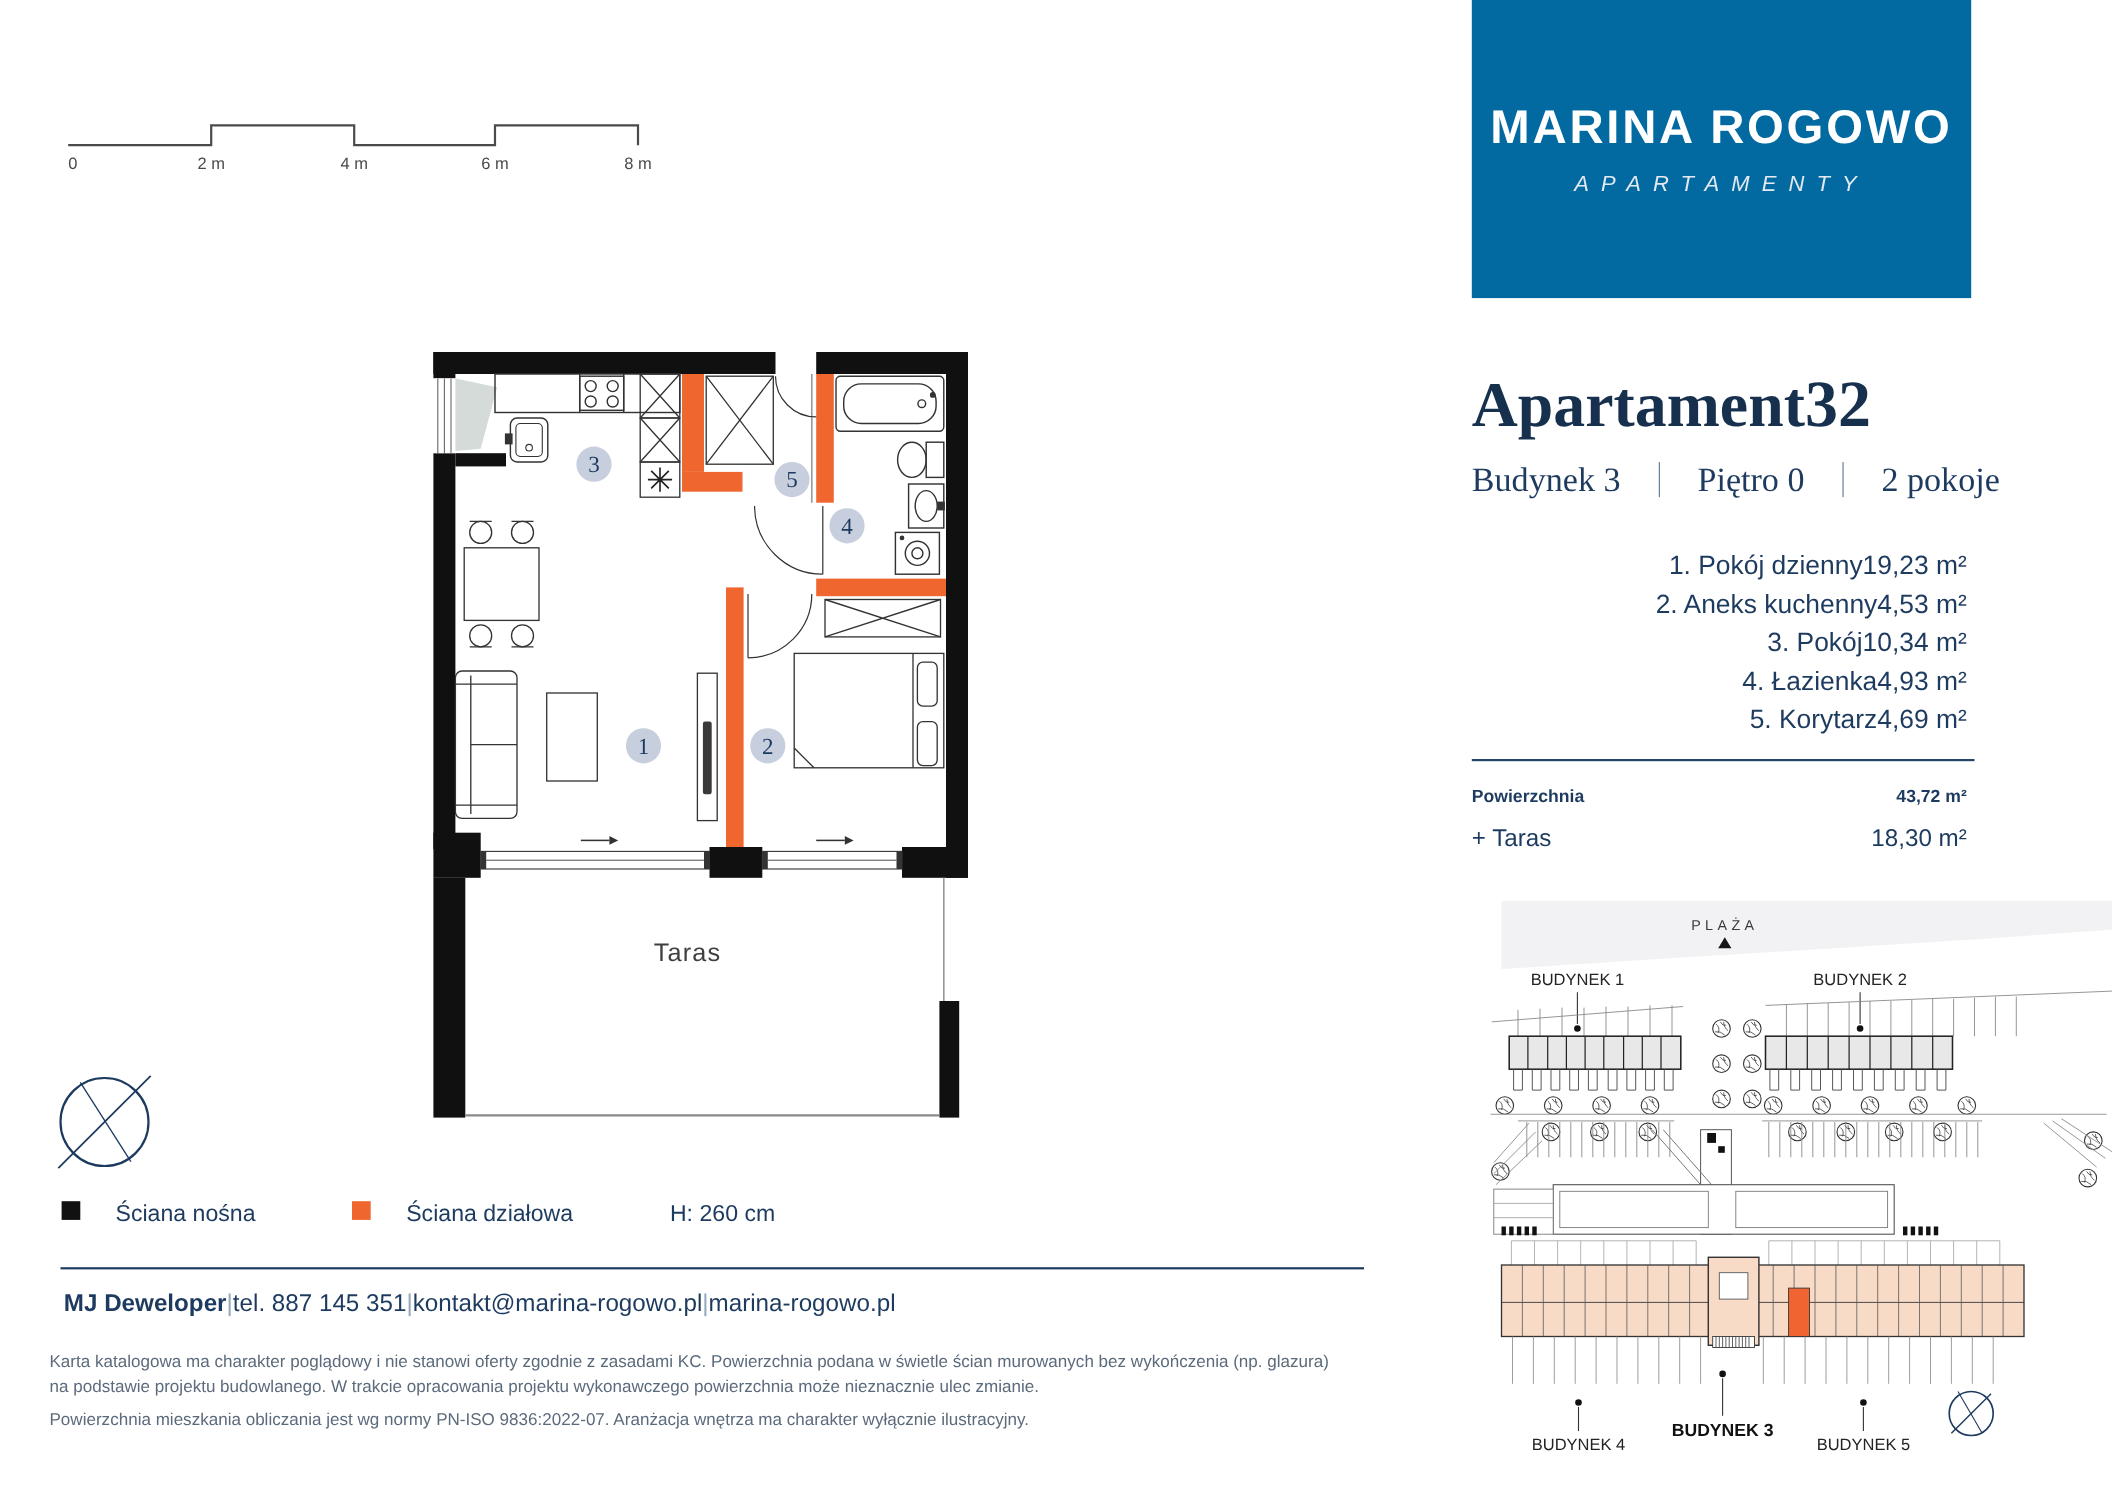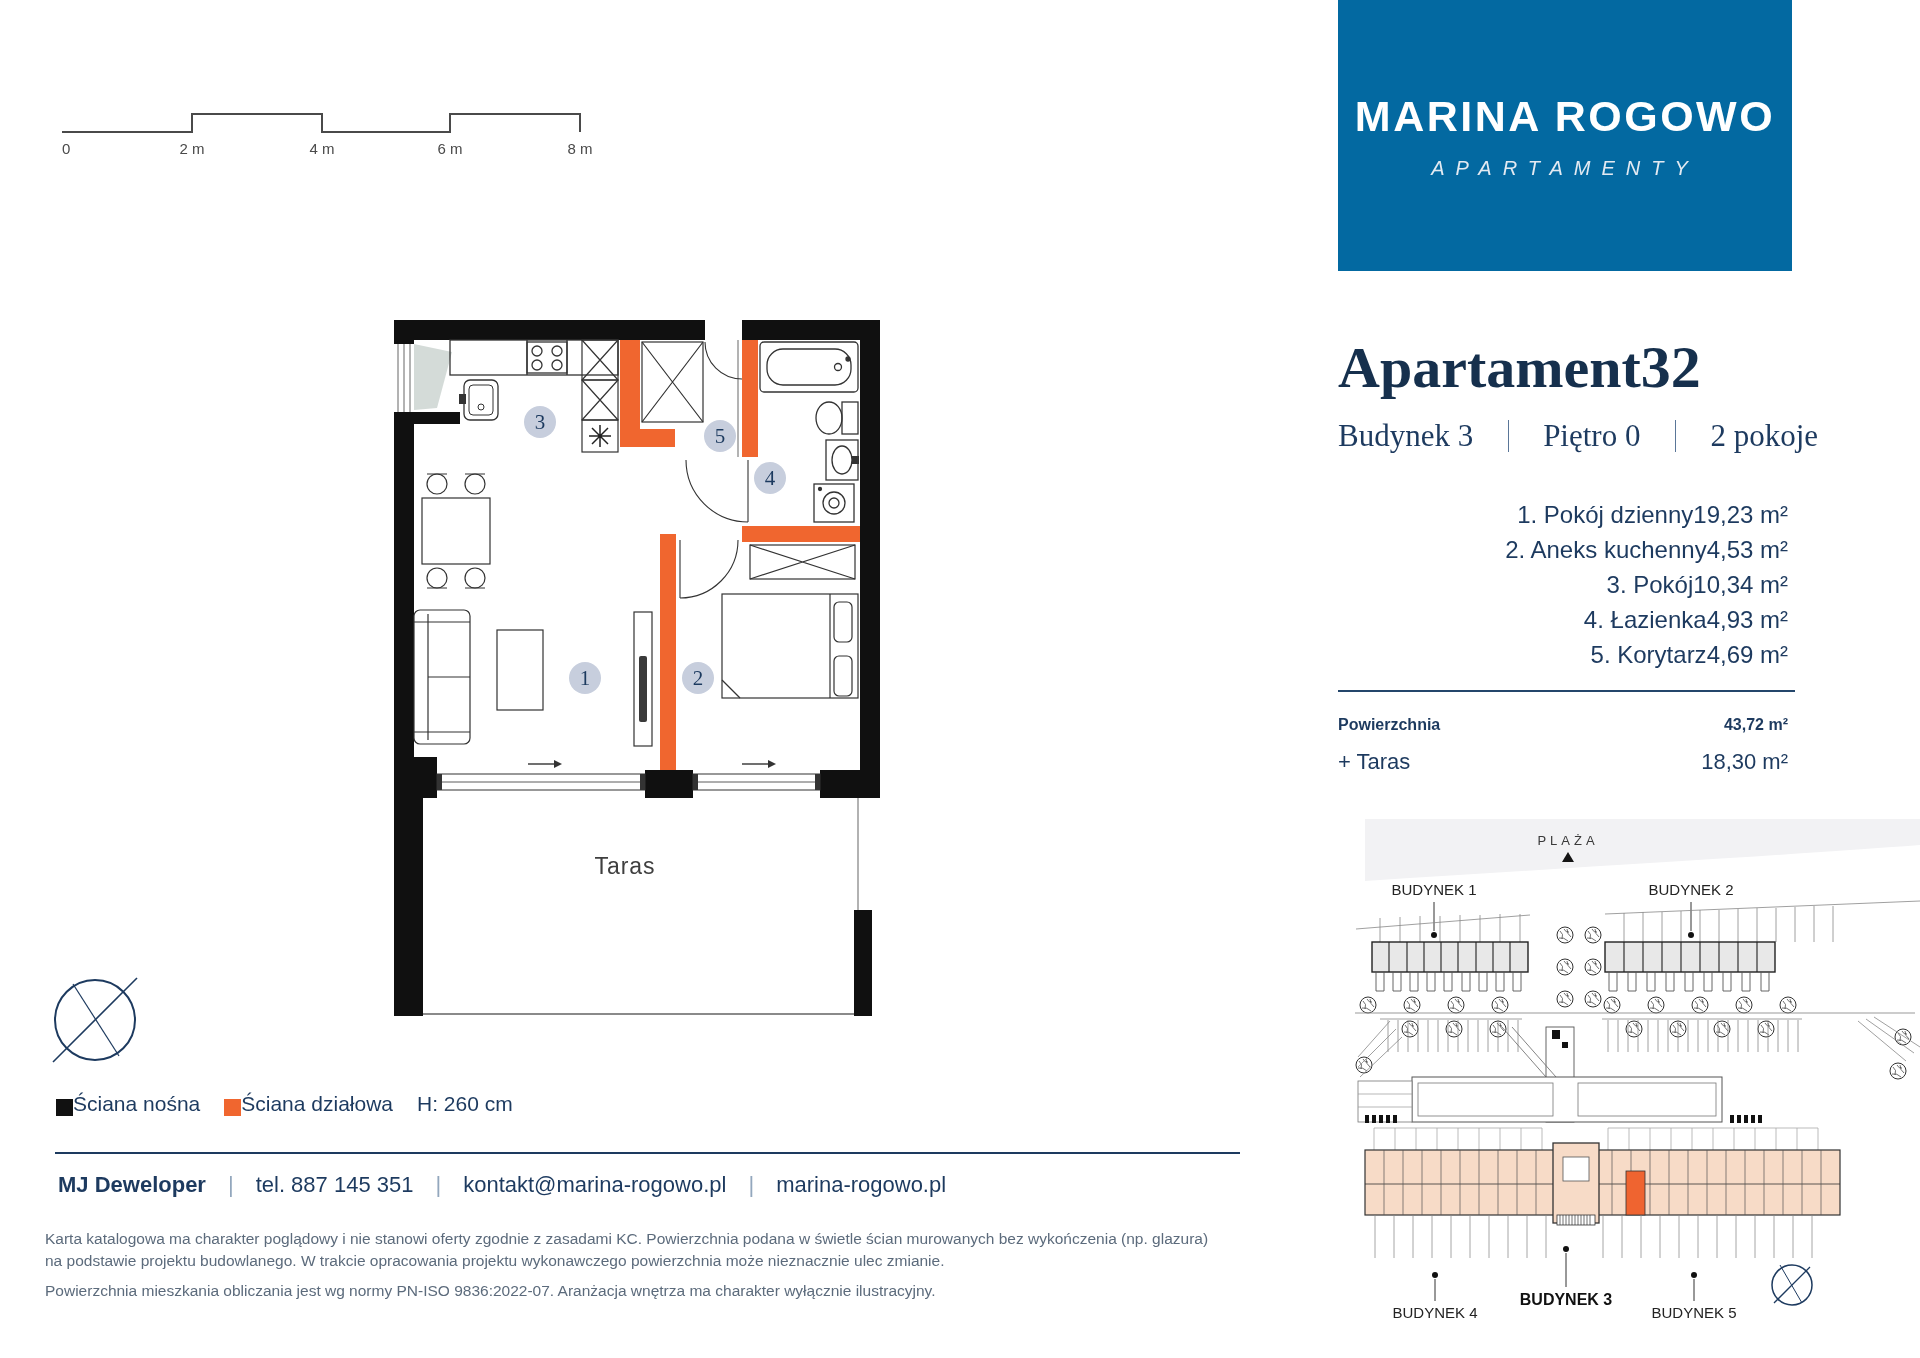--- a/index.html
+++ b/index.html
@@ -22,25 +22,25 @@
             font-family:"Liberation Serif",serif;font-size:31px;color:#1d3a5f;}
   .apt-meta .sep{width:1px;height:32px;background:#5a7698;}
   .room-list{left:1338px;top:497px;width:450px;font-size:24px;color:#1d3a5f;}
   .room-list .row{display:flex;justify-content:flex-end;height:35px;align-items:center;}
   .hr1{left:1338px;top:690px;width:457px;border-top:2px solid #24466b;}
   .totals{left:1338px;top:706px;width:450px;}
   .totals .row{display:flex;justify-content:space-between;align-items:center;height:37px;font-size:22px;}
   .totals .row.b{font-weight:700;font-size:16px;}
 
   
-  .legend{left:56px;top:1092px;display:flex;align-items:flex-end;gap:0;font-size:21px;color:#1d3a5f;}
+  .legend{left:56px;top:1092px;display:flex;align-items:flex-start;gap:32px;font-size:21px;color:#1d3a5f;}
   .sw{width:17px;height:17px;display:inline-block;}
   .legend .gap{width:24px;}
   .hr2{left:55px;top:1152px;width:1185px;border-top:2px solid #1d3a5f;}
-  .footer{left:58px;top:1172px;display:flex;align-items:center;gap:22px;font-size:22px;color:#1d3a5f;}
+  .footer{left:58px;top:1172px;display:flex;align-items:center;font-size:22px;color:#1d3a5f;}
   .footer .co{font-weight:700;}
   .footer .bar{color:#93a7bd;font-weight:300;}
   .disc{left:45px;width:1175px;font-size:15.5px;line-height:1.42;color:#5c6b7c;}
   .d1{top:1228px;}
   .d2{top:1280px;}
 
   svg text{font-family:"Liberation Sans",sans-serif;}
   .serifnum{font-family:"Liberation Serif",serif;}
 </style>
 </head>

